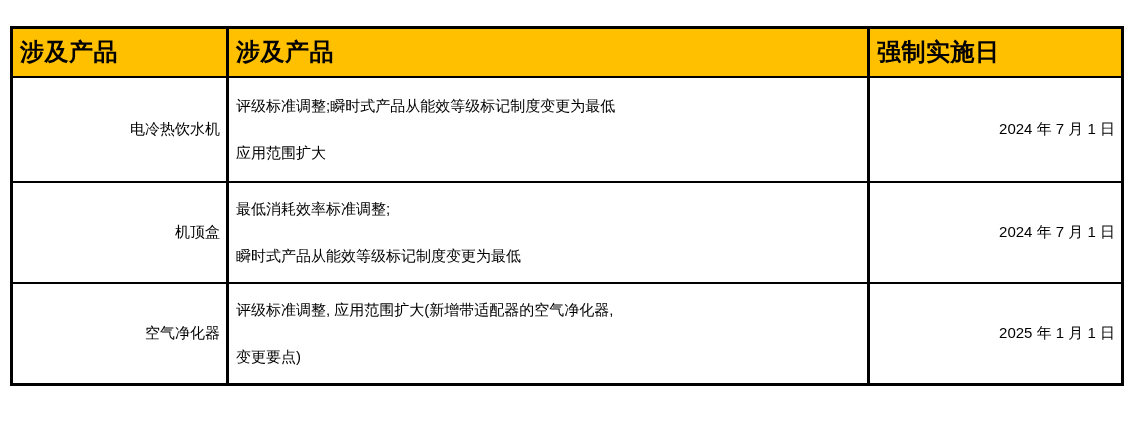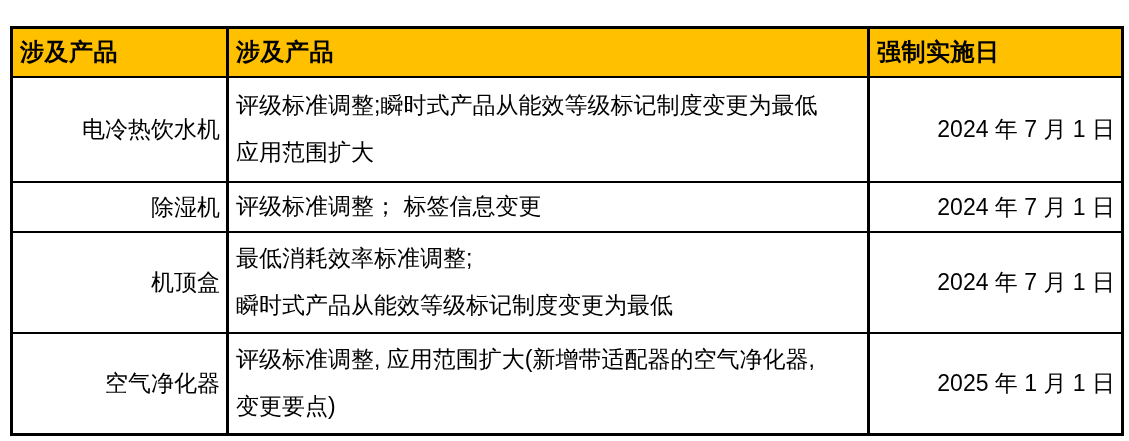--- a/index.html
+++ b/index.html
@@ -41,21 +41,21 @@
     overflow: hidden;
     box-sizing: border-box;
   }
   th {
     background: #FFC000;
     font-weight: bold;
     font-size: 24px;
     letter-spacing: 0.5px;
   }
   td {
-    font-size: 23px;
+    font-size: 15px;
     background: #ffffff;
   }
   tr.hrow  { height: 49px;  }
   tr.r1    { height: 105px; }
   tr.r2    { height: 50px;  }
   tr.r3    { height: 101px; }
   tr.r4    { height: 102px; }
   td.changes .line {
     line-height: 47px;
     white-space: nowrap;
@@ -86,28 +86,20 @@
       </thead>
       <tbody>
         <tr class="r1">
           <td class="product">电冷热饮水机</td>
           <td class="changes">
             <div class="line">评级标准调整;瞬时式产品从能效等级标记制度变更为最低</div>
             <div class="line">应用范围扩大</div>
           </td>
           <td class="date">2024 年 7 月 1 日</td>
         </tr>
-        <tr class="r2">
-          <td class="product">除湿机</td>
-          <td class="changes">
-            <div class="line">评级标准调整； 标签信息变更</div>
-            <div class="line"></div>
-          </td>
-          <td class="date">2024 年 7 月 1 日</td>
-        </tr>
         <tr class="r3">
           <td class="product">机顶盒</td>
           <td class="changes">
             <div class="line">最低消耗效率标准调整;</div>
             <div class="line">瞬时式产品从能效等级标记制度变更为最低</div>
           </td>
           <td class="date">2024 年 7 月 1 日</td>
         </tr>
         <tr class="r4">
           <td class="product">空气净化器</td>

